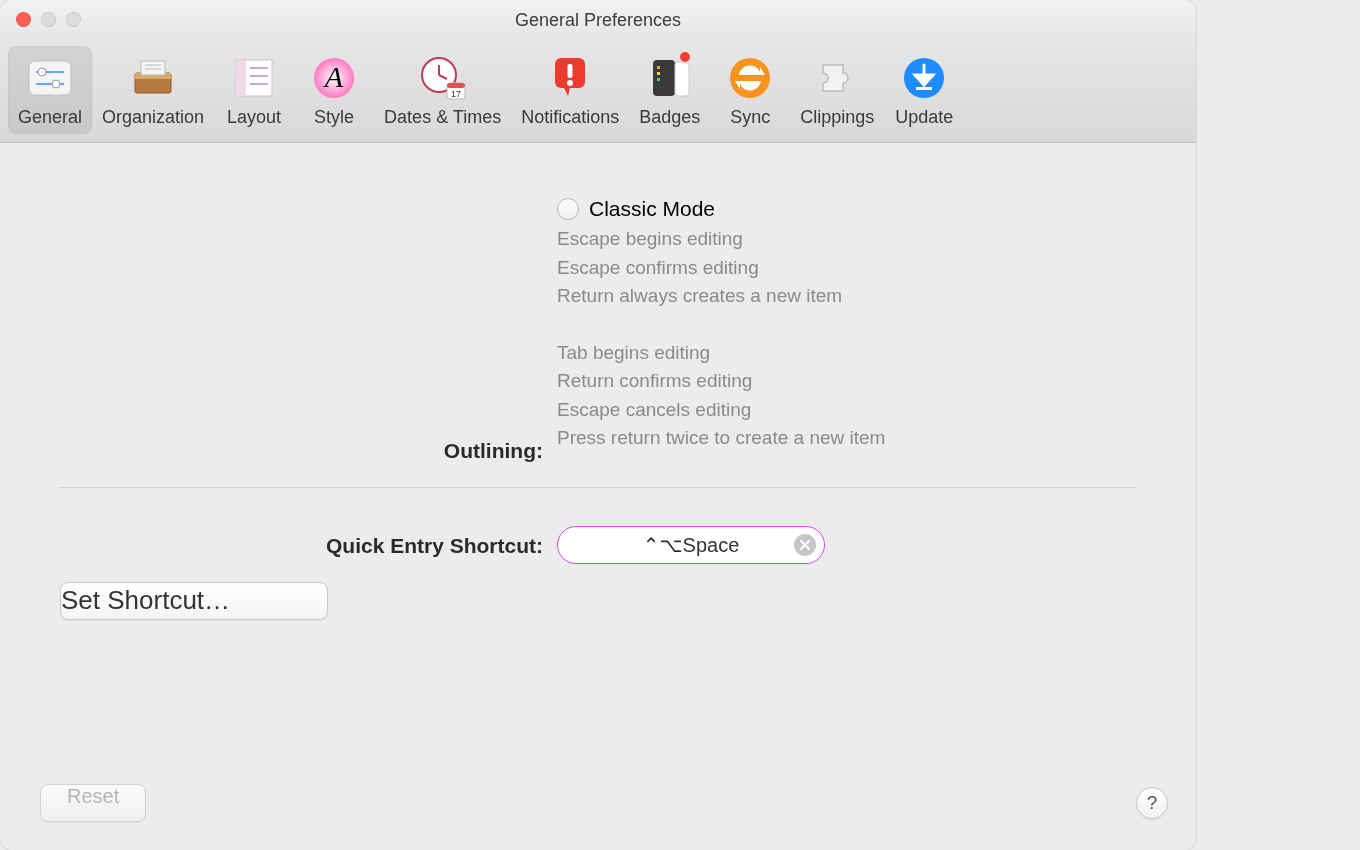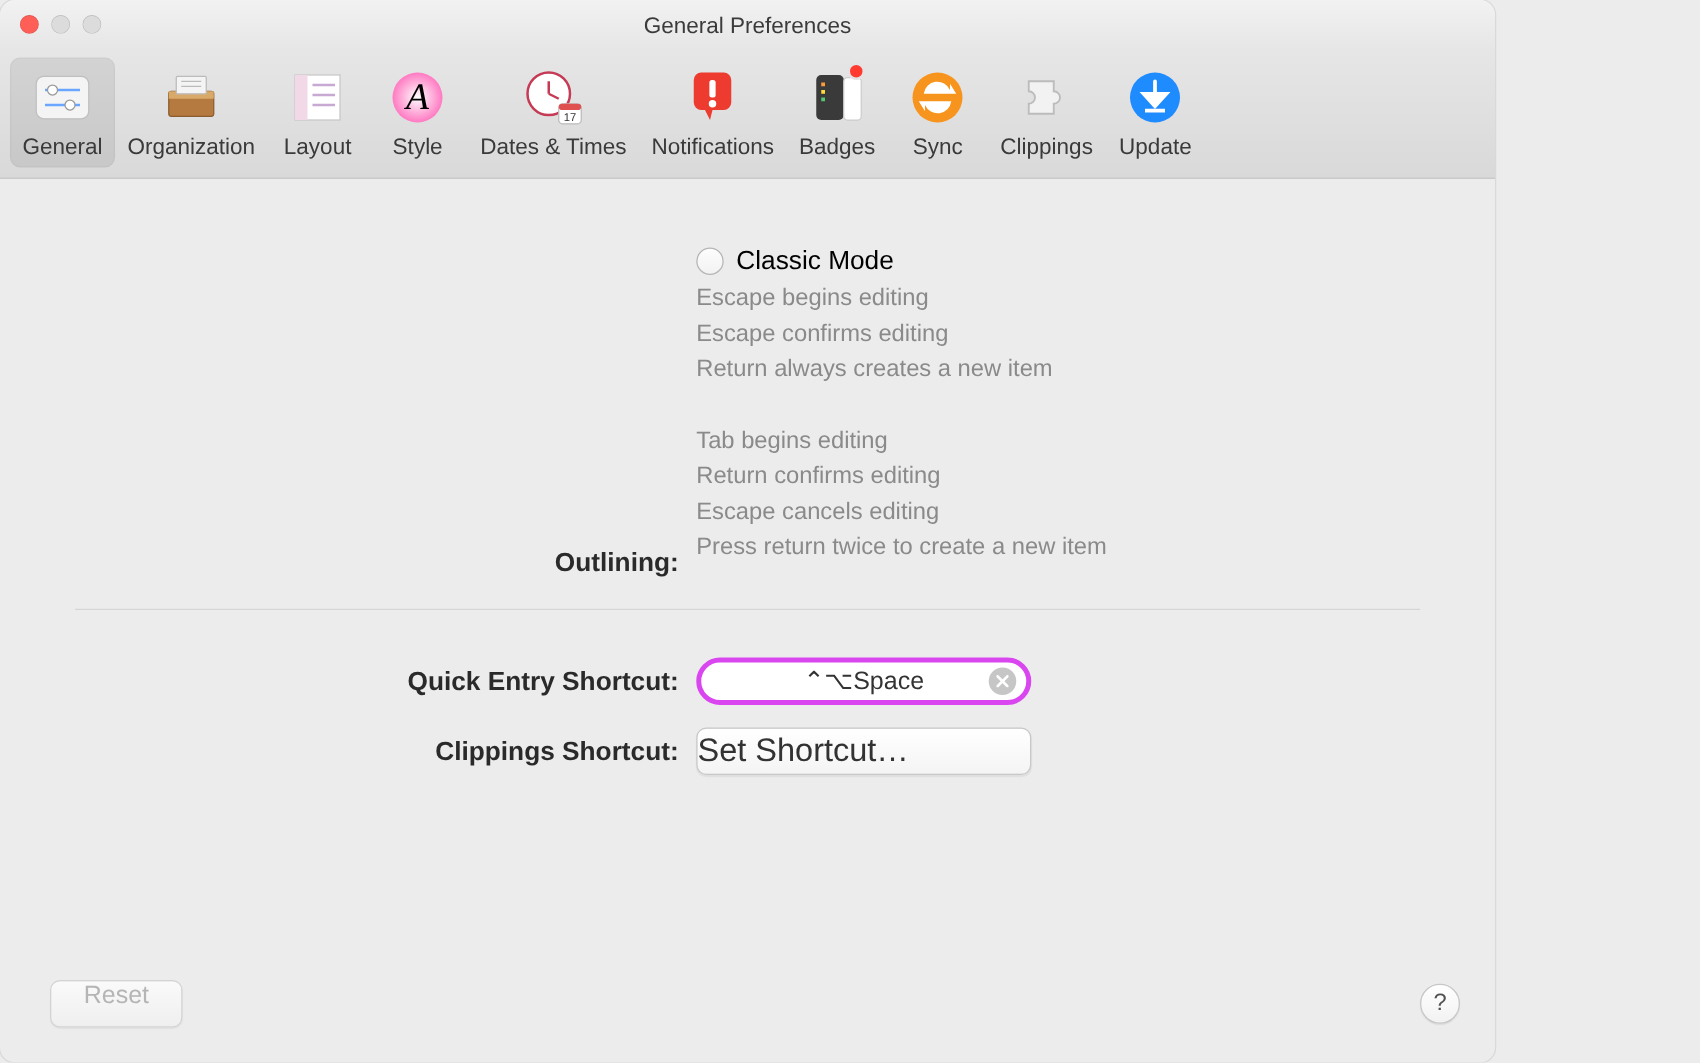--- a/index.html
+++ b/index.html
@@ -113,21 +113,21 @@
     margin-left: 0;
     margin-bottom: 10px;
   }
   .sep {
     height: 1px; background: #d5d5d5;
     margin: 24px 0 38px 0;
   }
   .shortcut-field {
     width: 268px; height: 38px;
     border-radius: 19px;
-    border: 4px solid #d946ef;
+    border: 1px solid #d946ef;
     background: #fff;
     display: inline-flex; align-items: center; justify-content: center;
     position: relative;
     font-size: 20px;
     color: #333;
   }
   .shortcut-field .clear {
     position: absolute; right: 8px; top: 50%; transform: translateY(-50%);
     width: 22px; height: 22px; border-radius: 50%; background: #c6c6c6;
     display: flex; align-items: center; justify-content: center;
@@ -352,21 +352,20 @@
             <svg width="10" height="10" viewBox="0 0 10 10">
               <line x1="1" y1="1" x2="9" y2="9" stroke="#fff" stroke-width="2" stroke-linecap="round"></line>
               <line x1="9" y1="1" x2="1" y2="9" stroke="#fff" stroke-width="2" stroke-linecap="round"></line>
             </svg>
           </span>
         </div>
       </div>
     </div>
 
     <div class="row" style="align-items:center;">
-      <div class="key">Clippings Shortcut:</div>
       <div class="val">
         <div class="btn">
           <span>Set Shortcut…</span>
         </div>
       </div>
     </div>
 
   </div>
 
   <div class="footer">

